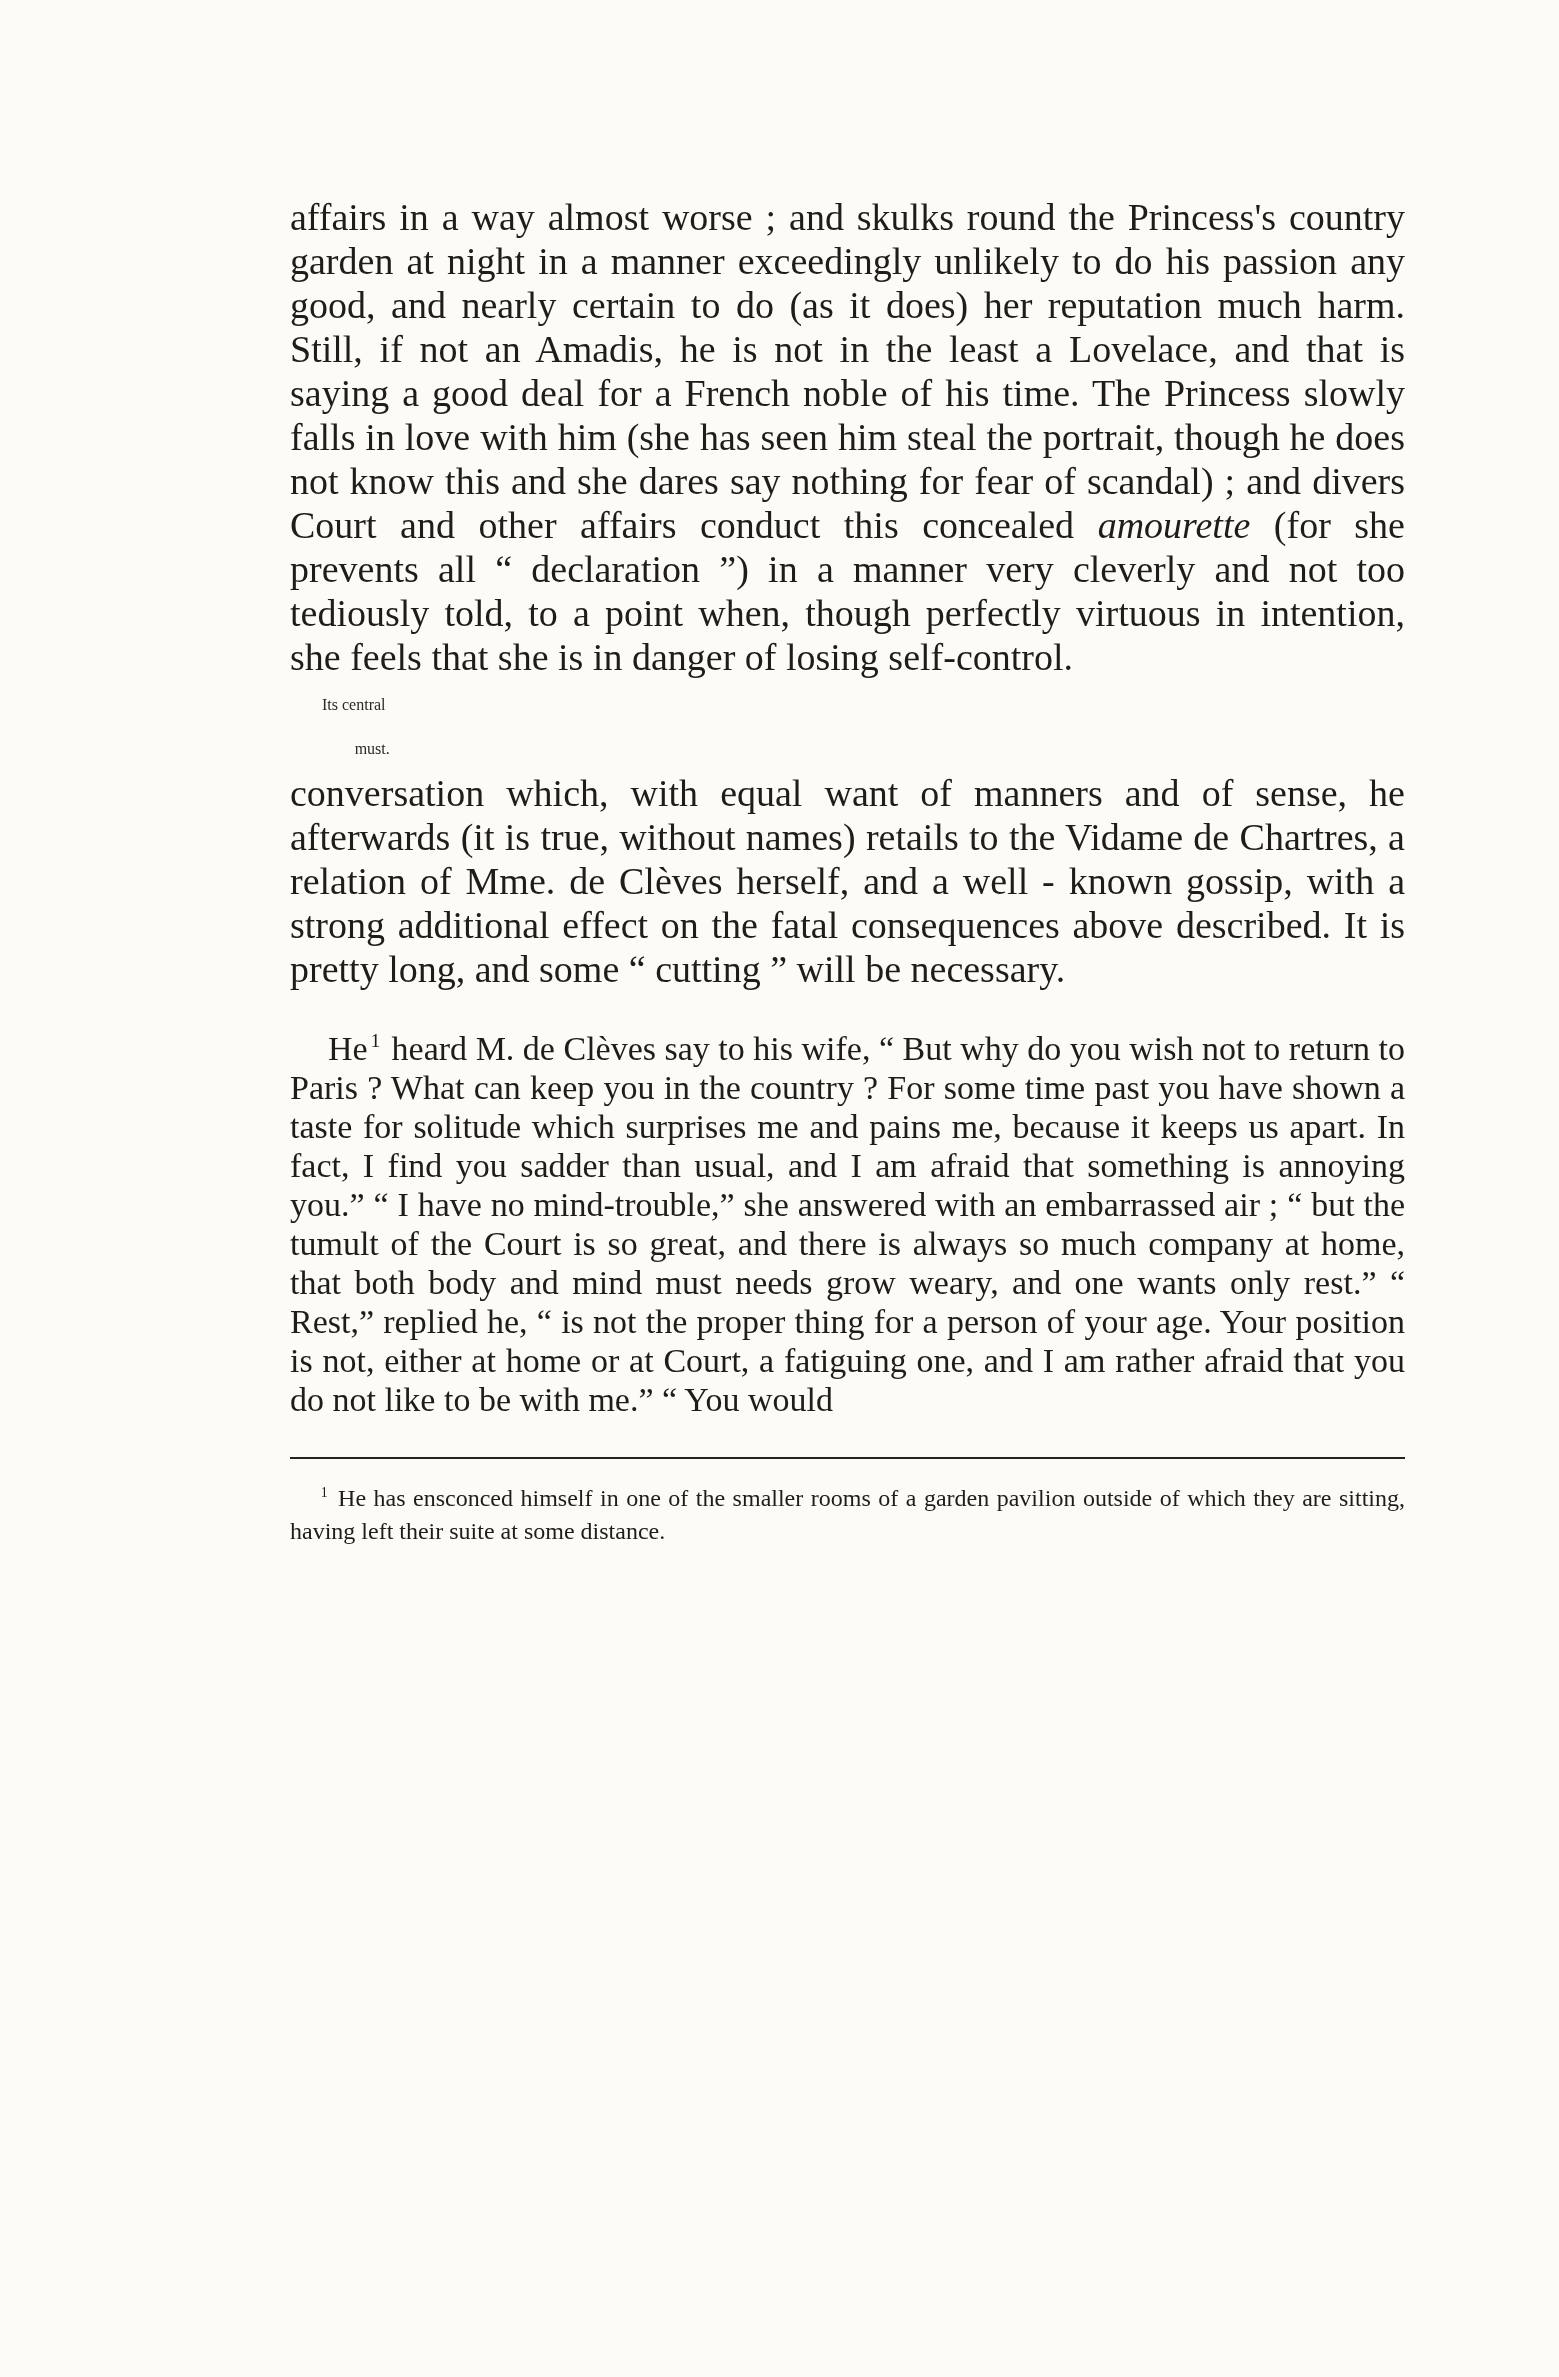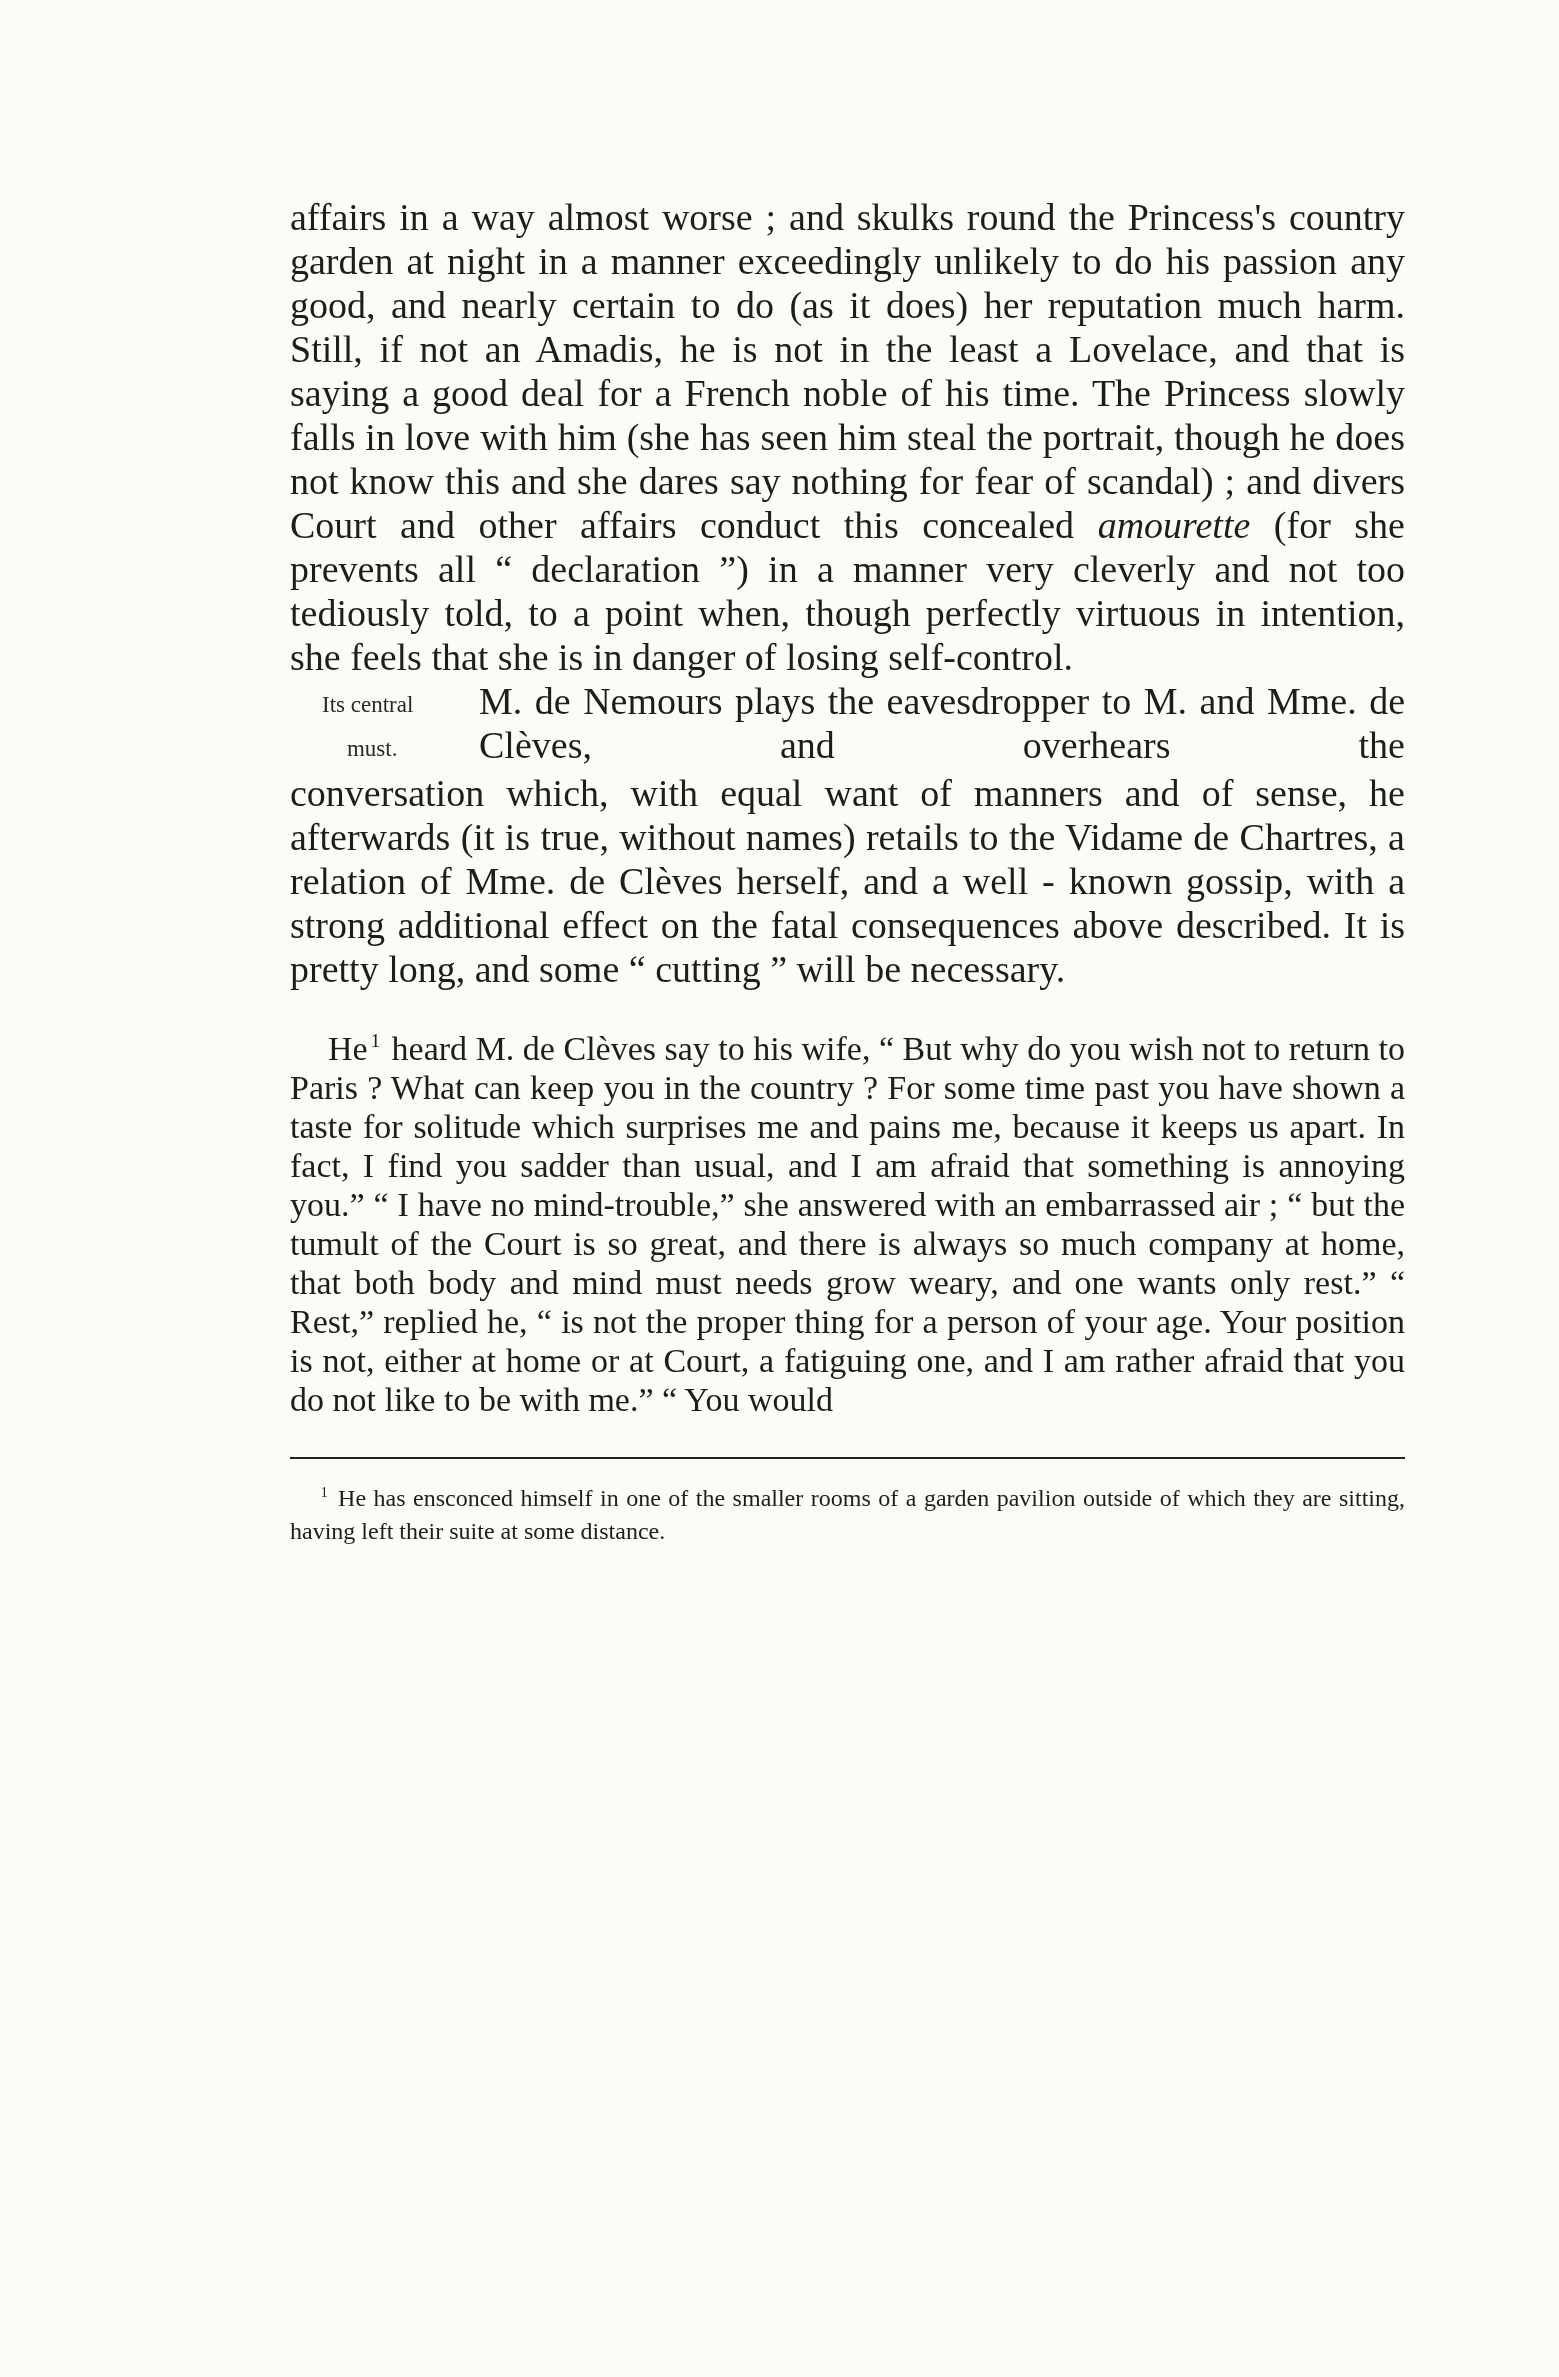--- a/index.html
+++ b/index.html
@@ -39,21 +39,21 @@
     line-height: 44px;
     text-align: justify;
   }
   .indent { text-indent: 42px; }
   .justify-all { text-align-last: justify; }
 
   .sidenote-row { display: flex; }
   .sidenote {
     flex: 0 0 189px;
     width: 189px;
-    font-size: 23px;
+    font-size: 16px;
     line-height: 44px;
     padding-top: 3.8px;
     color: #2a2925;
   }
   .sidenote-l1 { padding-left: 32px; }
   .sidenote-l2 { text-align: center; padding-right: 24.6px; }
   .beside { flex: 1 1 auto; }
 
   .quote {
     margin-top: 38px;
@@ -92,21 +92,20 @@
     <main>
 
       <p class="body"><span>affairs in a way almost worse ; and skulks round the Princess's country garden at night in a manner exceedingly unlikely to do his passion any good, and nearly certain to do (as it does) her reputation much harm. Still, if not an Amadis, he is not in the least a Lovelace, and that is saying a good deal for a French noble of his time.  The Princess slowly falls in love with him (she has seen him steal the portrait, though he does not know this and she dares say nothing for fear of scandal) ; and divers Court and other affairs conduct this concealed </span><em>amourette</em><span> (for she prevents all “ declaration ”) in a manner very cleverly and not too tediously told, to a point when, though perfectly virtuous in intention, she feels that she is in danger of losing self-control.</span></p>
 
 
       <div class="sidenote-row">
         <div class="sidenote">
           <div class="sidenote-l1">Its central</div>
           <div class="sidenote-l2">must.</div>
         </div>
-        <p class="body beside justify-all">M. de Nemours plays the eavesdropper to M. and Mme. de Clèves, and overhears the</p>
       </div>
 
       <p class="body">conversation which, with equal want of manners and of sense, he afterwards (it is true, without names) retails to the Vidame de Chartres, a relation of Mme. de Clèves herself, and a well - known gossip, with a strong additional effect on the fatal consequences above described.  It is pretty long, and some “ cutting ” will be necessary.</p>
 
       <p class="quote"><span>He</span><sup>1</sup><span> heard M. de Clèves say to his wife, “ But why do you wish not to return to Paris ?  What can keep you in the country ? For some time past you have shown a taste for solitude which surprises me and pains me, because it keeps us apart.  In fact, I find you sadder than usual, and I am afraid that something is annoying you.”  “ I have no mind-trouble,” she answered with an embarrassed air ;  “ but the tumult of the Court is so great, and there is always so much company at home, that both body and mind must needs grow weary, and one wants only rest.”  “ Rest,” replied he, “ is not the proper thing for a person of your age.  Your position is not, either at home or at Court, a fatiguing one, and I am rather afraid that you do not like to be with me.”  “ You would</span></p>
 
       <hr class="footnote-rule">
 
       <p class="footnote"><sup>1</sup><span> He has ensconced himself in one of the smaller rooms of a garden pavilion outside of which they are sitting, having left their suite at some distance.</span></p>
 

